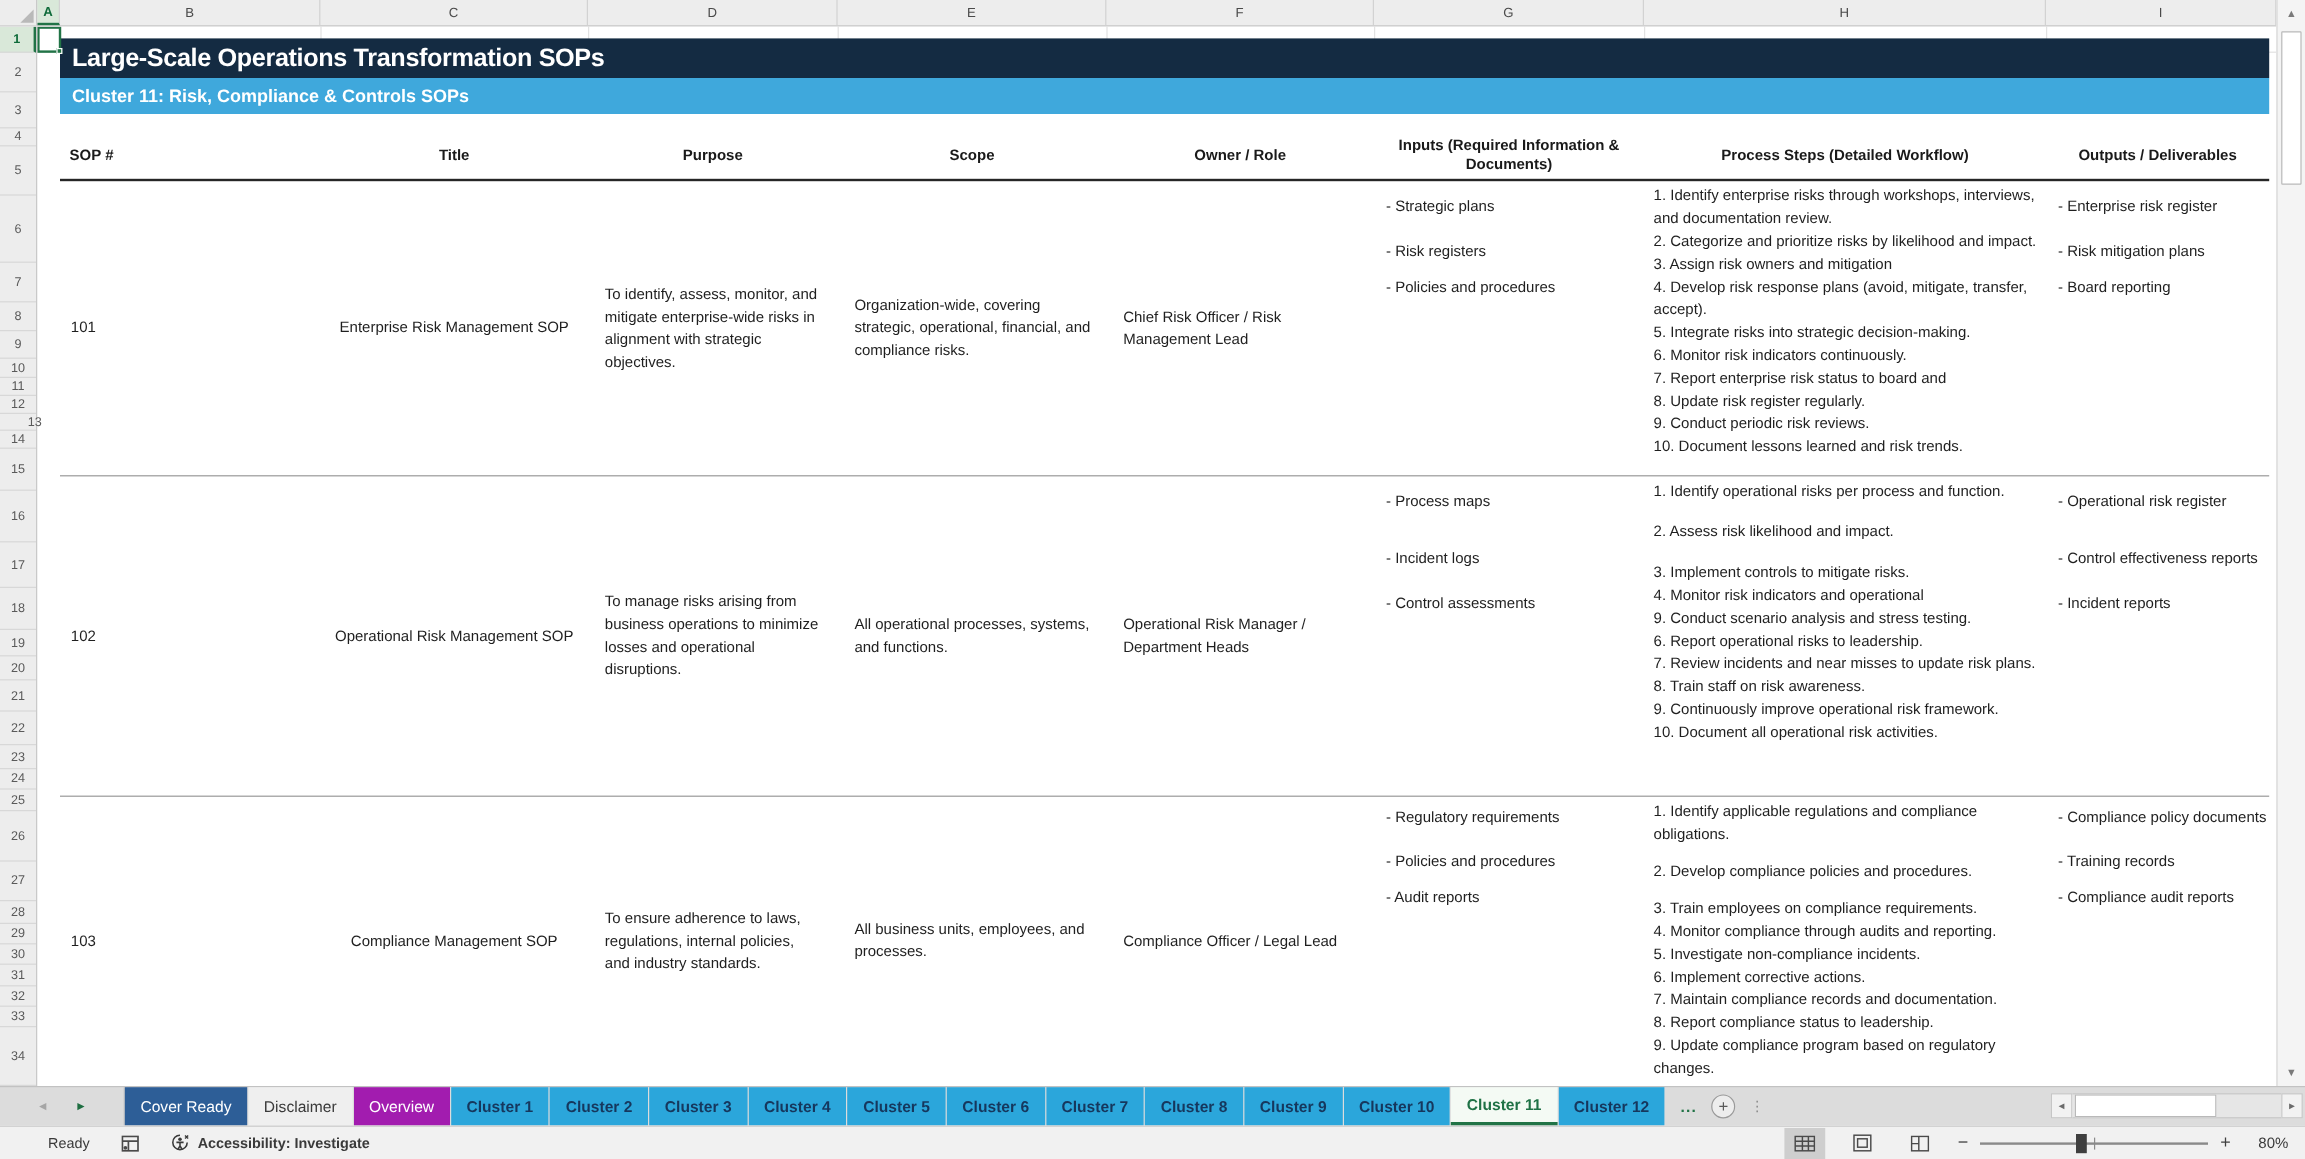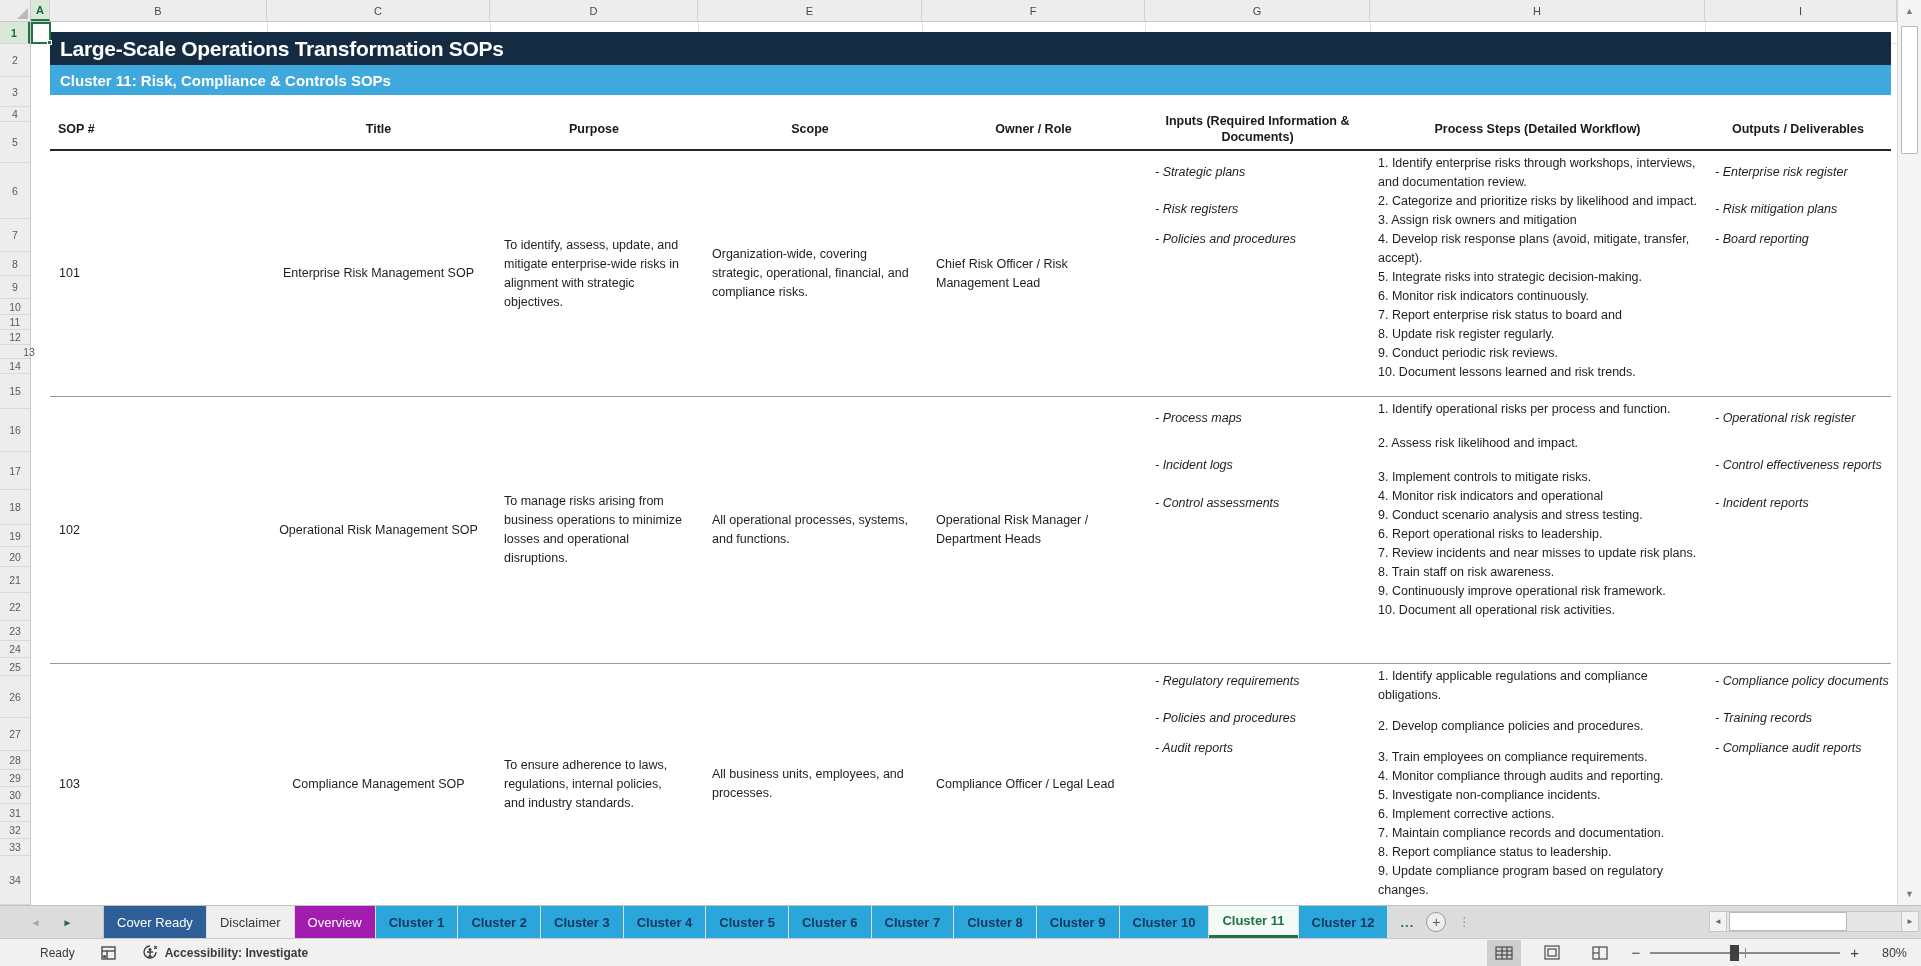--- a/index.html
+++ b/index.html
@@ -47,21 +47,21 @@
   .th.left { justify-content:flex-start; text-align:left; padding-left:8px; }
 
   .block { border-bottom:1px solid #999; position:relative; }
   .block:last-child { border-bottom:none; }
   .cell { font-size:12.5px; color:#1f1f1f; line-height:19px; }
   .c-mid { display:flex; align-items:center; }
   .c-sop { padding-left:9px; }
   .c-title { justify-content:center; text-align:center; padding:0 8px; }
   .c-text { padding-left:14px; padding-right:12px; }
   .c-list { padding-top:12px; padding-left:10px; }
-  .c-list .item { white-space:nowrap; margin-bottom:11px; line-height:19px;font-style:italic; }
+  .c-list .item { white-space:nowrap; margin-bottom:11px; line-height:19px; }
   .c-list .item:first-child { margin-bottom:18px; }
   .c-steps { padding-top:3px; padding-left:8px; padding-right:6px; }
   .step { line-height:19px; }
   .block.b2 .c-list .item:first-child { margin-bottom:28px; }
   .block.b2 .c-list .item:nth-child(2) { margin-bottom:19px; }
   .block.b2 .step:nth-child(1), .block.b2 .step:nth-child(2) { margin-bottom:15px; }
   .block.b3 .c-list { padding-top:8px; }
   .block.b3 .step:nth-child(1), .block.b3 .step:nth-child(2) { margin-bottom:12px; }
 
   
@@ -201,21 +201,21 @@
           <div class="th">Scope</div>
           <div class="th">Owner / Role</div>
           <div class="th">Inputs (Required Information &amp; Documents)</div>
           <div class="th">Process Steps (Detailed Workflow)</div>
           <div class="th">Outputs / Deliverables</div>
         </div>
       <div id="blocks">
           <div class="block tgrid b1" style="height: 246px;">
             <div class="cell c-mid c-sop">101</div>
             <div class="cell c-mid c-title">Enterprise Risk Management SOP</div>
-            <div class="cell c-mid c-text">To identify, assess, update, and mitigate enterprise-wide risks in alignment with strategic objectives.</div>
+            <div class="cell c-mid c-text">To identify, assess, monitor, and mitigate enterprise-wide risks in alignment with strategic objectives.</div>
             <div class="cell c-mid c-text">Organization-wide, covering strategic, operational, financial, and compliance risks.</div>
             <div class="cell c-mid c-text">Chief Risk Officer / Risk Management Lead</div>
             <div class="cell c-list">
               <div class="item">- Strategic plans</div>
               <div class="item">- Risk registers</div>
               <div class="item">- Policies and procedures</div>
             </div>
             <div class="cell c-steps">
               <div class="step">1. Identify enterprise risks through workshops, interviews, and documentation review.</div>
               <div class="step">2. Categorize and prioritize risks by likelihood and impact.</div>

